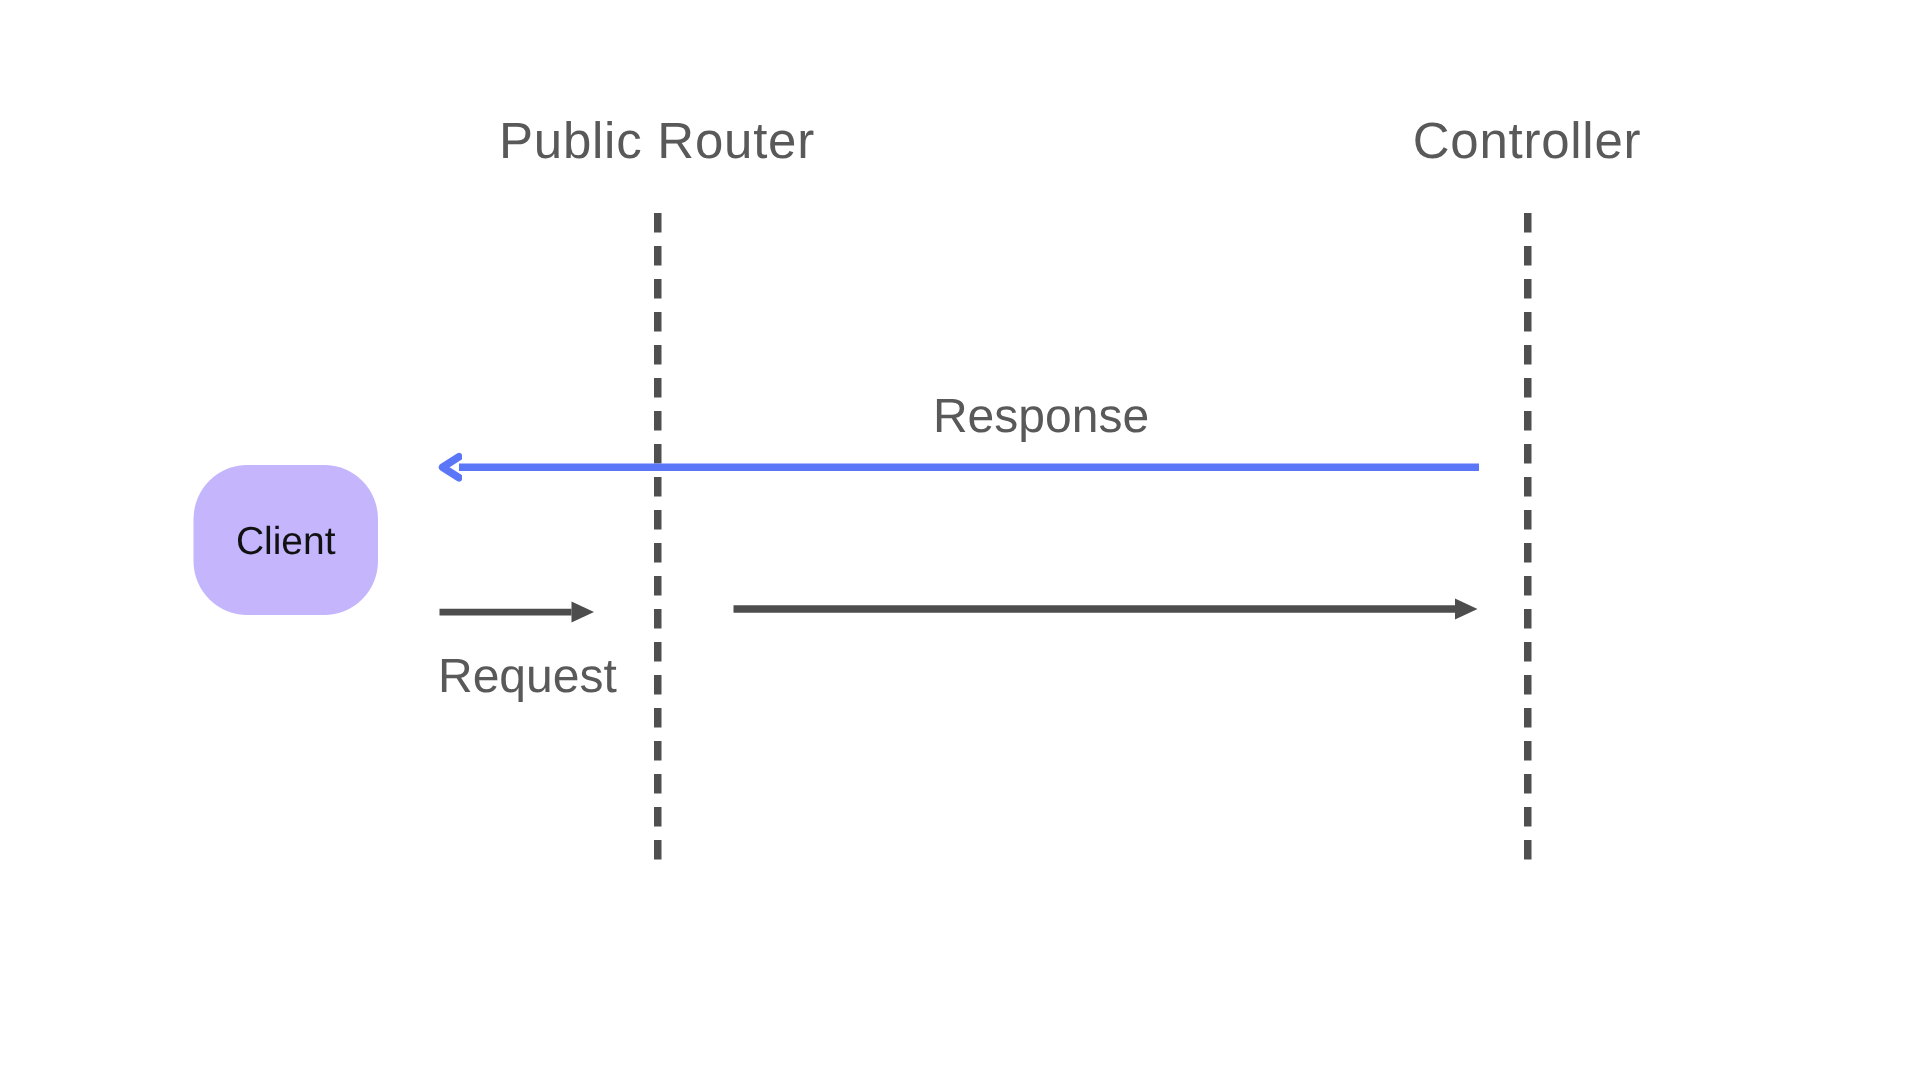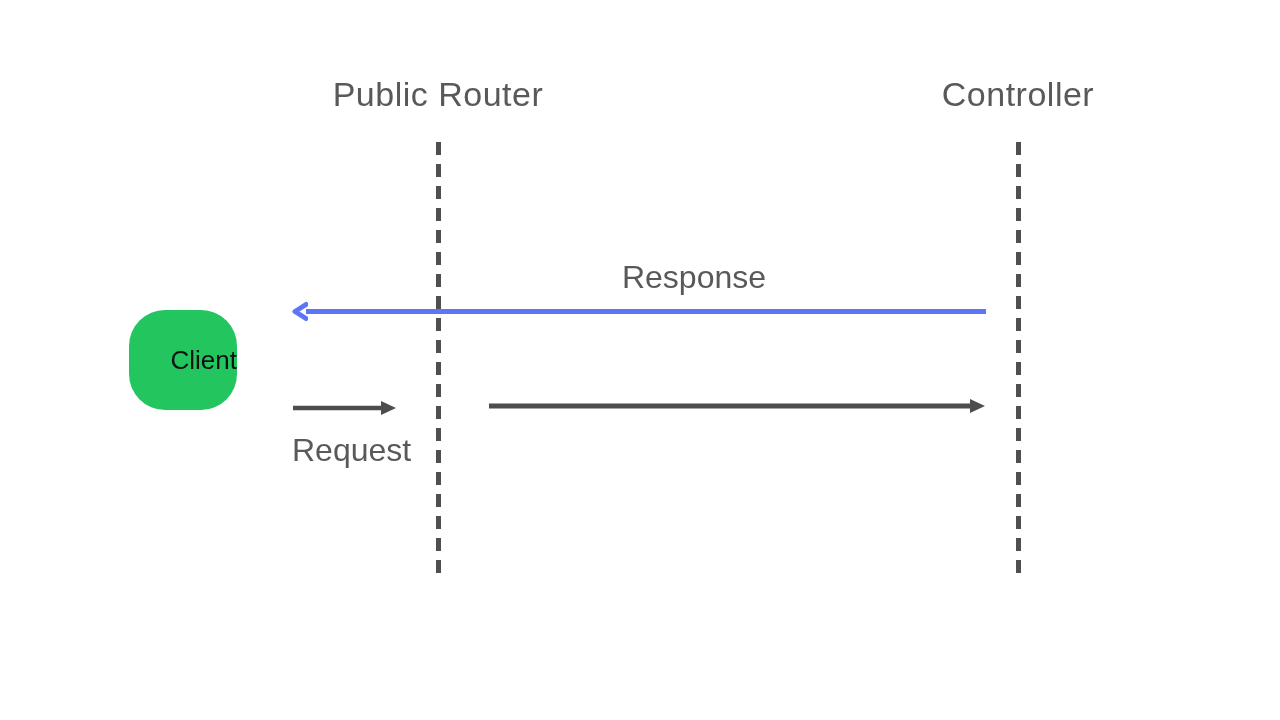--- a/index.html
+++ b/index.html
@@ -31,27 +31,27 @@
     color: #595959;
     letter-spacing: 0.5px;
     white-space: nowrap;
   }
   .lifeline-title.public-router { left: 438px; }
   .lifeline-title.controller   { left: 1018px; }
   .actor-box {
     position: absolute;
     left: 129px;
     top: 310px;
-    width: 108px;
+    width: 123px;
     height: 100px;
-    background: #22c55e;
+    background: #c4b5fd;
     border-radius: 36px;
     display: flex;
     align-items: center;
-    justify-content: flex-end;
+    justify-content: center;
   }
   .actor-box .actor-label {
     font-size: 26px;
     color: #111111;
   }
   .msg-label {
     position: absolute;
     font-size: 32px;
     color: #595959;
     white-space: nowrap;

